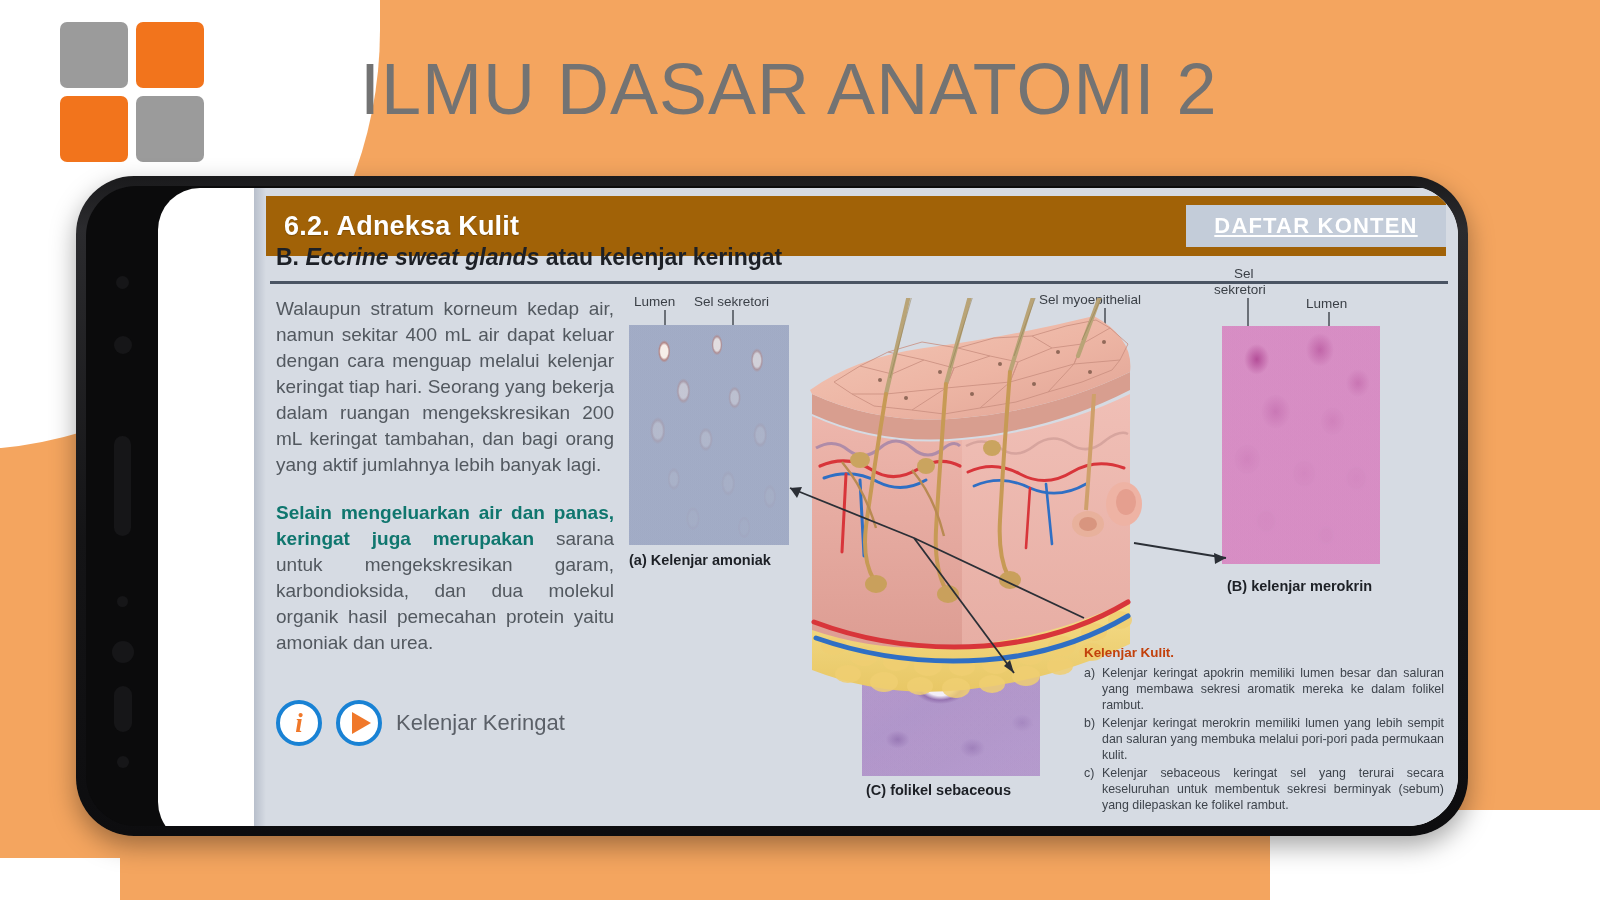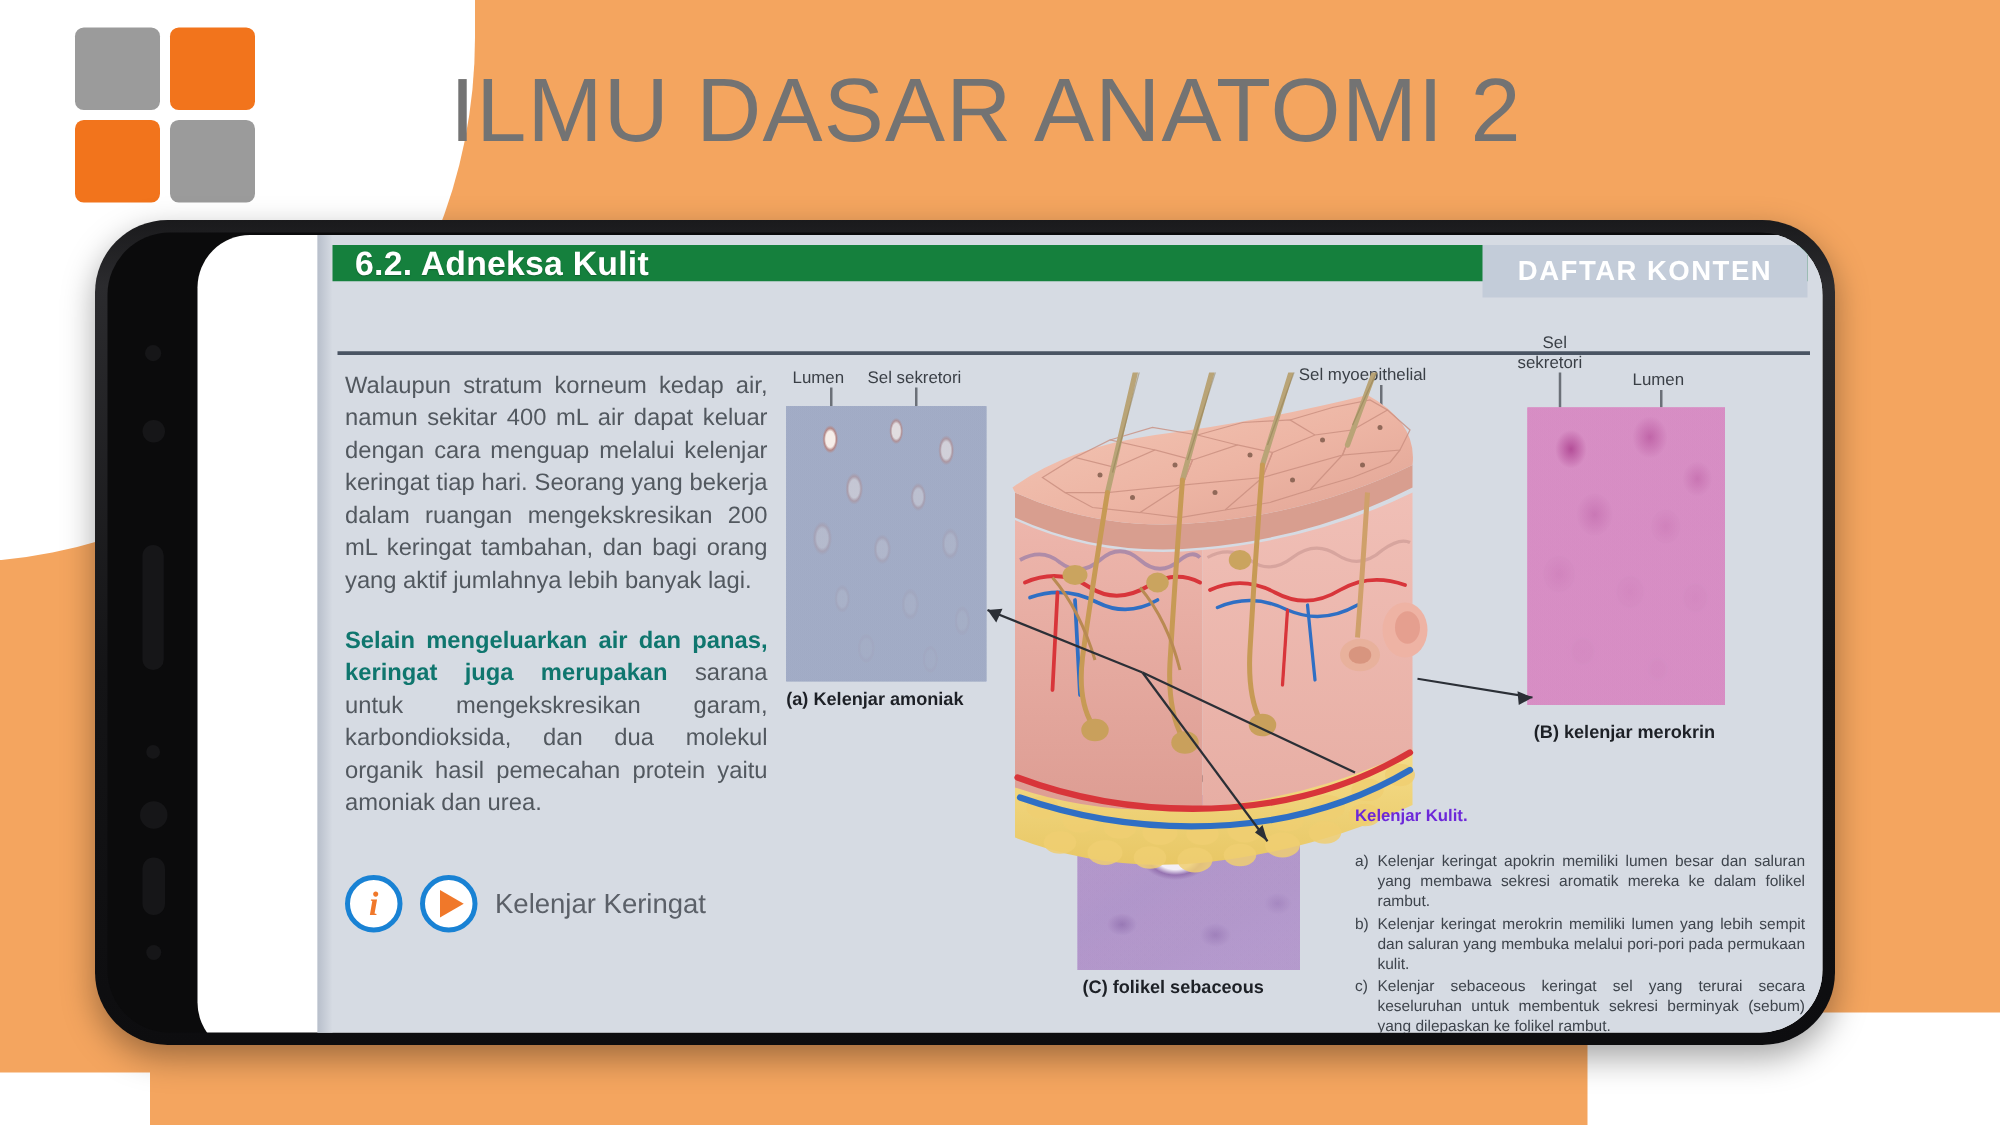--- a/index.html
+++ b/index.html
@@ -102,35 +102,35 @@
     width: 1204px; height: 656px;
     background: #d6dbe3;
   }
   .page-gutter {
     position: absolute; left: 0; top: 0; width: 12px; height: 100%;
     background: linear-gradient(90deg,#b8bfcb,#d6dbe3);
   }
 
   .titlebar {
     position: absolute; left: 12px; top: 8px;
-    width: 1180px; height: 29px;
-    background: #15803d;
-    display: flex; align-items: flex-start;
+    width: 1180px; height: 60px;
+    background: #a16207;
+    display: flex; align-items: center;
   }
   .titlebar .chapter {
     color: #ffffff; font-size: 27px; font-weight: bold;
     padding-left: 18px; letter-spacing: .2px;
     text-shadow: 0 1px 1px rgba(0,0,0,.25);
   }
   .toc-chip {
     margin-left: auto;
     height: 42px; min-width: 260px;
     background: #c3ccd9;
     display: flex; align-items: center; justify-content: center;
-    color: #ffffff; font-size: 22px; font-weight: bold; letter-spacing: 1.2px;
+    color: #ffffff; font-size: 22px; font-weight: bold; letter-spacing: 1.2px; text-decoration: underline;
   }
 
   .subtitle {
     position: absolute; left: 22px; top: 56px;
     width: 1160px;
     font-size: 23px; font-weight: bold; color: #1d2026;
   }
   .subtitle i { font-style: italic; }
   .rule {
     position: absolute; left: 16px; top: 93px;
@@ -233,21 +233,21 @@
   .skin-svg { width: 100%; height: 100%; display:block; }
 
   
   .arrow { position: absolute; }
 
   
   .klt-block {
     position: absolute; left: 470px; top: 357px; width: 360px;
     font-size: 12.4px; color: #3e444c; line-height: 16px;
   }
-  .klt-block .klt-title { font-weight: bold; color: #6d28d9; font-size: 13.4px; margin-bottom: 20px; }
+  .klt-block .klt-title { font-weight: bold; color: #c2410c; font-size: 13.4px; margin-bottom: 4px; }
   .klt-block .klt-item { display: flex; gap: 5px; margin-bottom: 2px; }
   .klt-block .klt-key { width: 13px; flex: 0 0 13px; }
   .klt-block .klt-txt { flex: 1; text-align: justify; }
 </style>
 </head>
 <body>
 
 <div class="stage">
 
   <div class="promo-bg"></div>
@@ -281,20 +281,23 @@
         <div class="app">
           <div class="page-gutter"></div>
 
           <div class="titlebar">
             <div class="chapter">6.2. Adneksa Kulit</div>
             <div class="toc-chip">
               <span>DAFTAR KONTEN</span>
             </div>
           </div>
 
+          <div class="subtitle">
+            <span>B. </span><i>Eccrine sweat glands</i><span> atau kelenjar keringat</span>
+          </div>
           <div class="rule"></div>
 
           <div class="col-left">
             <p>Walaupun stratum korneum kedap air, namun sekitar 400 mL air dapat keluar dengan cara menguap melalui kelenjar keringat tiap hari. Seorang yang bekerja dalam ruangan mengekskresikan 200 mL keringat tambahan, dan bagi orang yang aktif jumlahnya lebih banyak lagi.</p>
             <p><b>Selain mengeluarkan air dan panas, keringat juga merupakan</b><span> sarana untuk mengekskresikan garam, karbondioksida, dan dua molekul organik hasil pemecahan protein yaitu amoniak dan urea.</span></p>
           </div>
 
           <div class="media-row">
             <div class="circ-btn">
               <span class="i-glyph">i</span>

